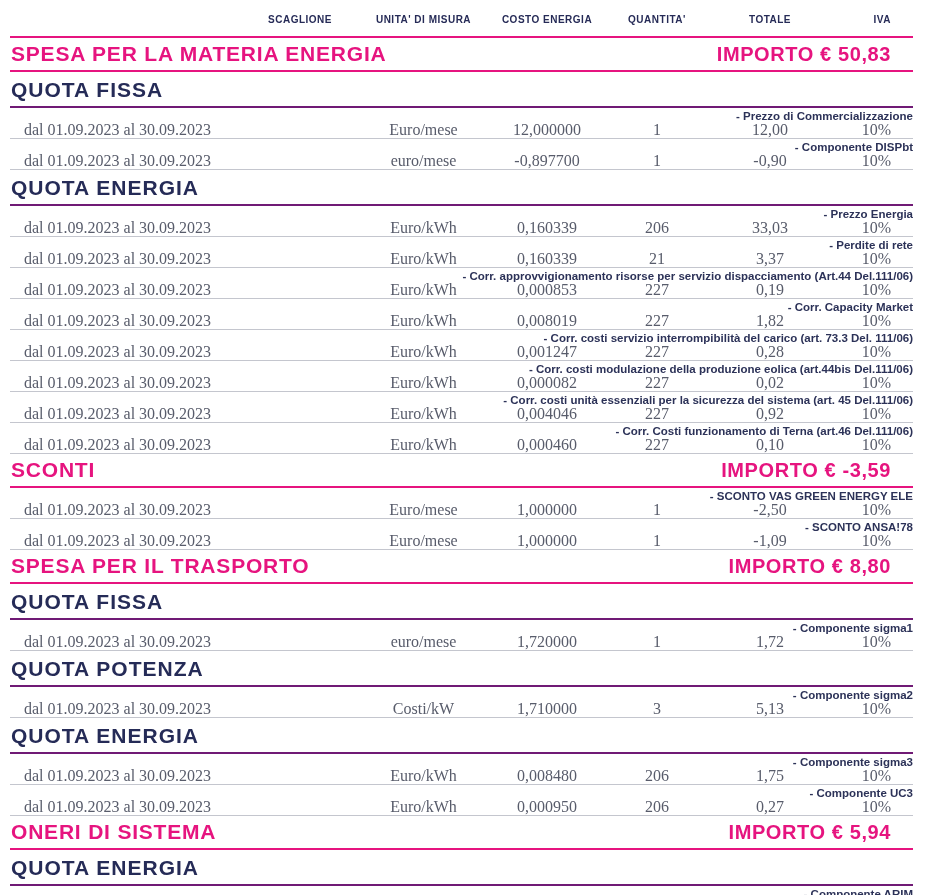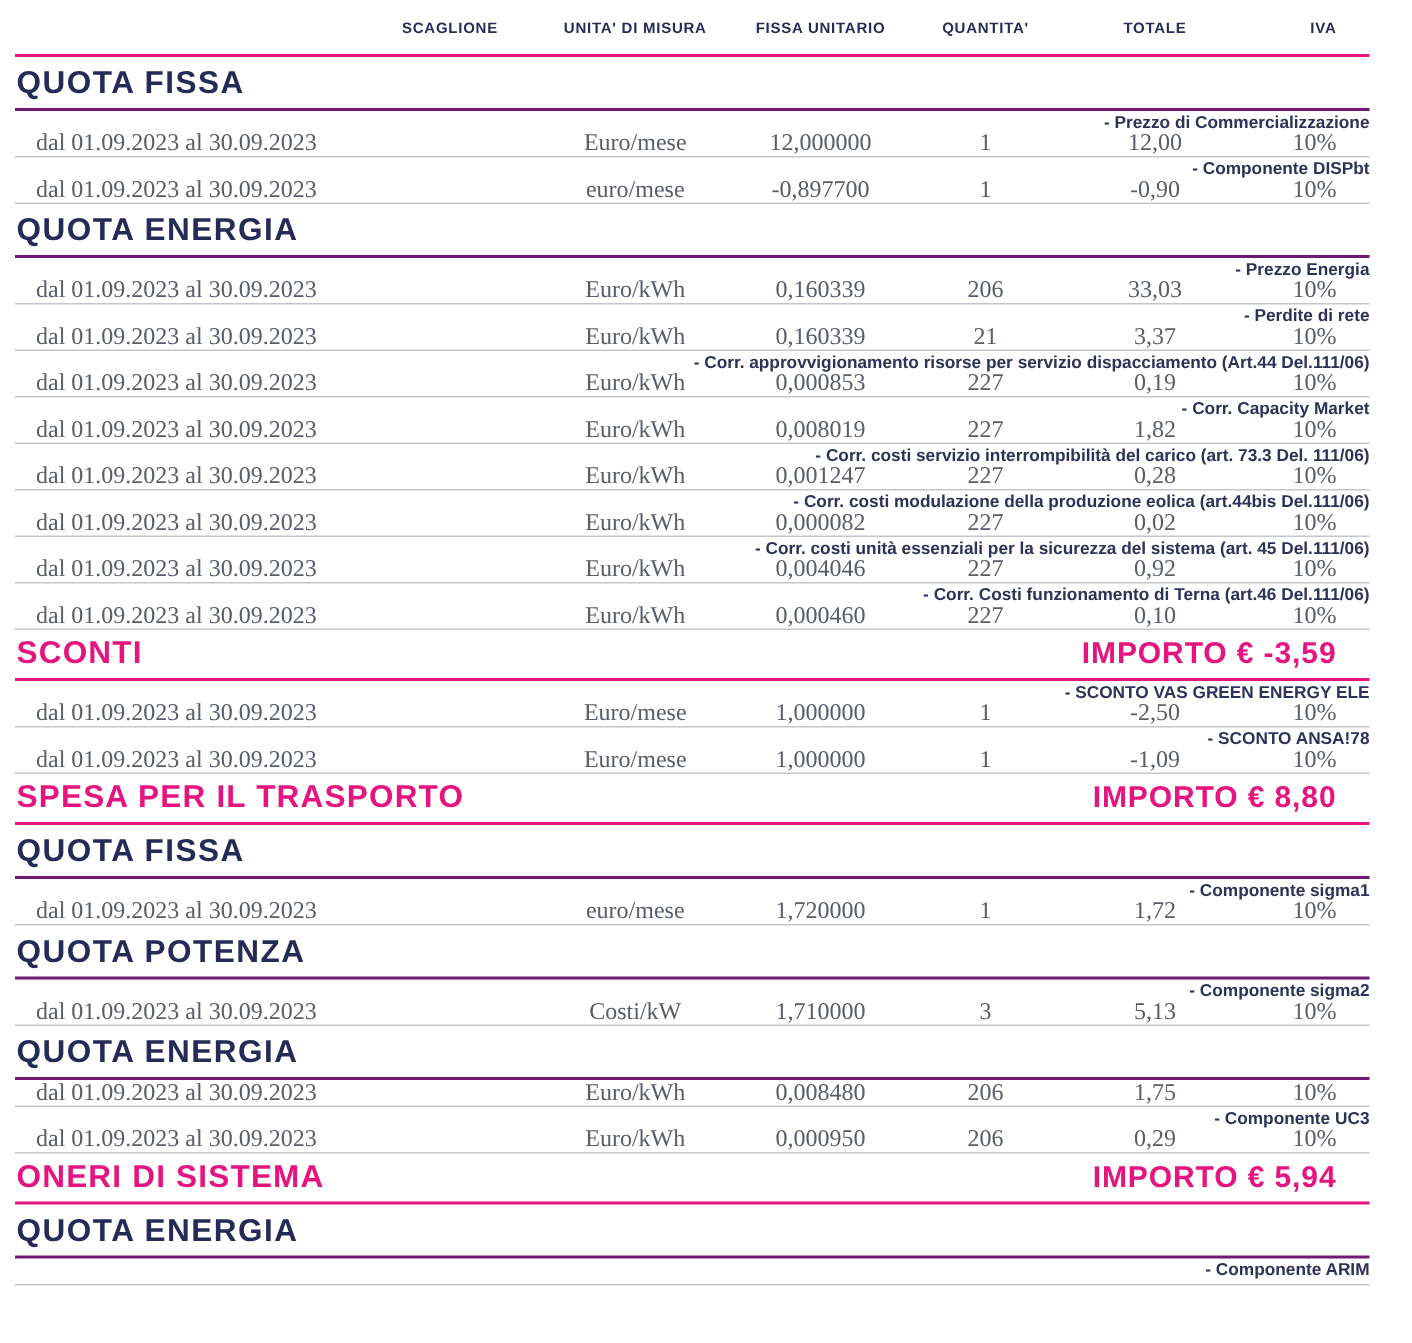--- a/index.html
+++ b/index.html
@@ -54,27 +54,31 @@
 </style>
 </head>
 <body>
 
 <div class="page">
 
   <div class="cols col-headers">
     <div class="colhead"></div>
     <div class="colhead">SCAGLIONE</div>
     <div class="colhead">UNITA' DI MISURA</div>
-    <div class="colhead">FISSA UNITARIO</div>
+    <div class="colhead">COSTO ENERGIA</div>
     <div class="colhead">QUANTITA'</div>
     <div class="colhead">TOTALE</div>
     <div class="colhead iva">IVA</div>
   </div>
 
   <div id="sections">
+      <div class="section-header">
+        <h2 class="section-title">SPESA PER LA MATERIA ENERGIA</h2>
+        <div class="section-importo">IMPORTO € 50,83</div>
+      </div>
       <h3 class="group-heading">QUOTA FISSA</h3>
       <div class="row">
         <div class="row-name">- Prezzo di Commercializzazione</div>
         <div class="cols vline">
           <div class="period">dal 01.09.2023 al 30.09.2023</div>
           <div class="c"></div>
           <div class="c">Euro/mese</div>
           <div class="c">12,000000</div>
           <div class="c">1</div>
           <div class="c">12,00</div>
@@ -243,39 +247,40 @@
           <div class="c"></div>
           <div class="c">Costi/kW</div>
           <div class="c">1,710000</div>
           <div class="c">3</div>
           <div class="c">5,13</div>
           <div class="iva">10%</div>
         </div>
       </div>
       <h3 class="group-heading">QUOTA ENERGIA</h3>
       <div class="row">
+        <div class="row-name">- Componente sigma3</div>
         <div class="cols vline">
           <div class="period">dal 01.09.2023 al 30.09.2023</div>
           <div class="c"></div>
           <div class="c">Euro/kWh</div>
           <div class="c">0,008480</div>
           <div class="c">206</div>
           <div class="c">1,75</div>
           <div class="iva">10%</div>
         </div>
       </div>
       <div class="row">
         <div class="row-name">- Componente UC3</div>
         <div class="cols vline">
           <div class="period">dal 01.09.2023 al 30.09.2023</div>
           <div class="c"></div>
           <div class="c">Euro/kWh</div>
           <div class="c">0,000950</div>
           <div class="c">206</div>
-          <div class="c">0,29</div>
+          <div class="c">0,27</div>
           <div class="iva">10%</div>
         </div>
       </div>
       <div class="section-header">
         <h2 class="section-title">ONERI DI SISTEMA</h2>
         <div class="section-importo">IMPORTO € 5,94</div>
       </div>
       <h3 class="group-heading">QUOTA ENERGIA</h3>
       <div class="row">
         <div class="row-name">- Componente ARIM</div>

